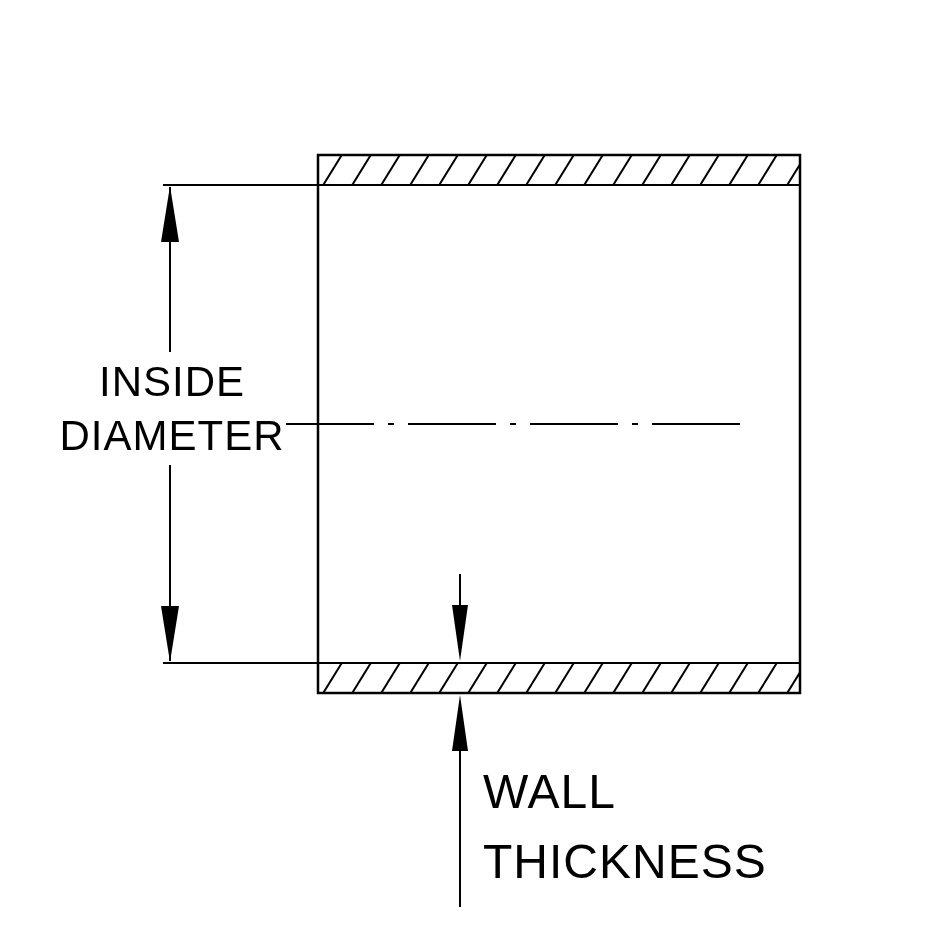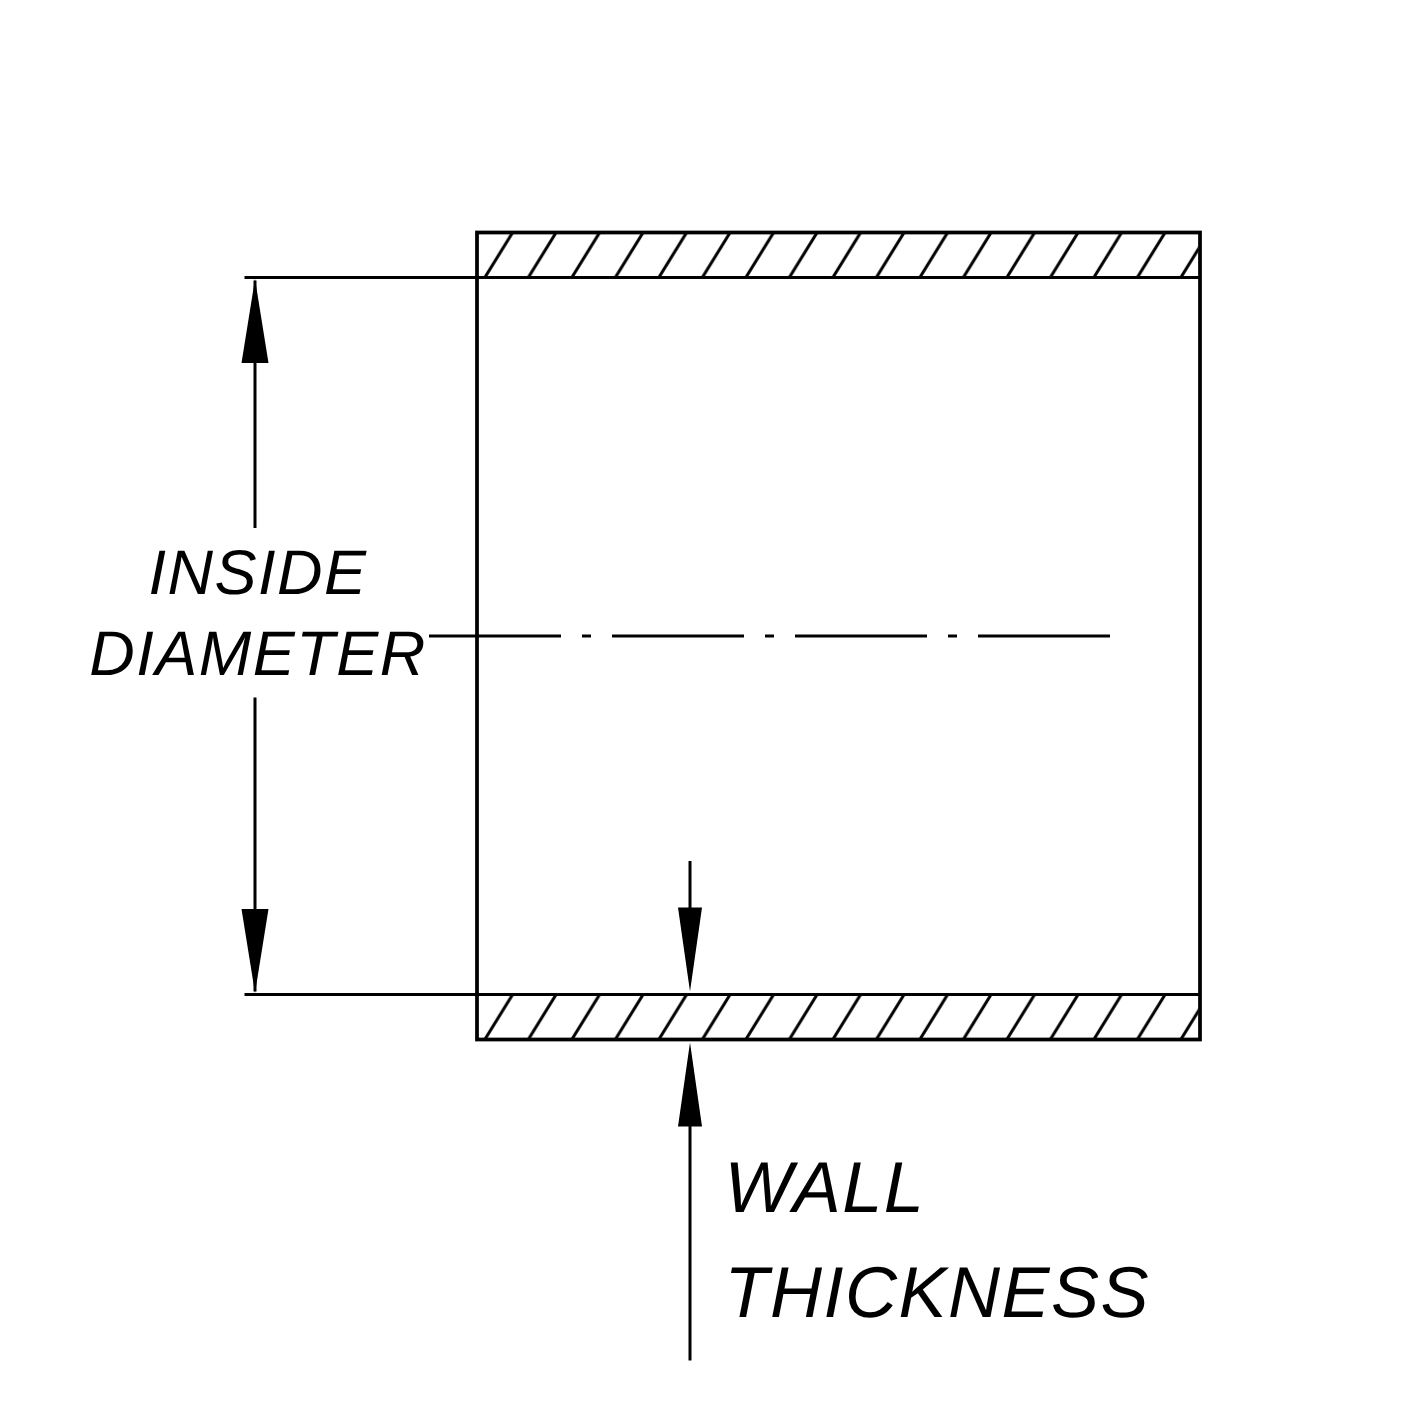--- a/index.html
+++ b/index.html
@@ -1,17 +1,17 @@
 <!DOCTYPE html>
 <html style="--line-color: #000000; --bg-color: #ffffff;"><head>
 <meta charset="utf-8">
 <style>
   :root { --line-color:#000000; --bg-color:#ffffff; }
   html,body{margin:0;padding:0;background:var(--bg-color);}
-  .canvas{width:949px;height:945px;overflow:hidden;font-style:italic;}
+  .canvas{width:949px;height:945px;overflow:hidden;}
   svg{display:block;}
   .ln{stroke:var(--line-color);fill:none;}
   .fl{fill:var(--line-color);stroke:none;}
   text{fill:var(--line-color);font-family:"Liberation Sans","DejaVu Sans",sans-serif;}
   .dim-label{font-size:42px;letter-spacing:1px;}
   .wall-label{font-size:48px;letter-spacing:1px;}
 </style>
 </head>
 <body>
 

